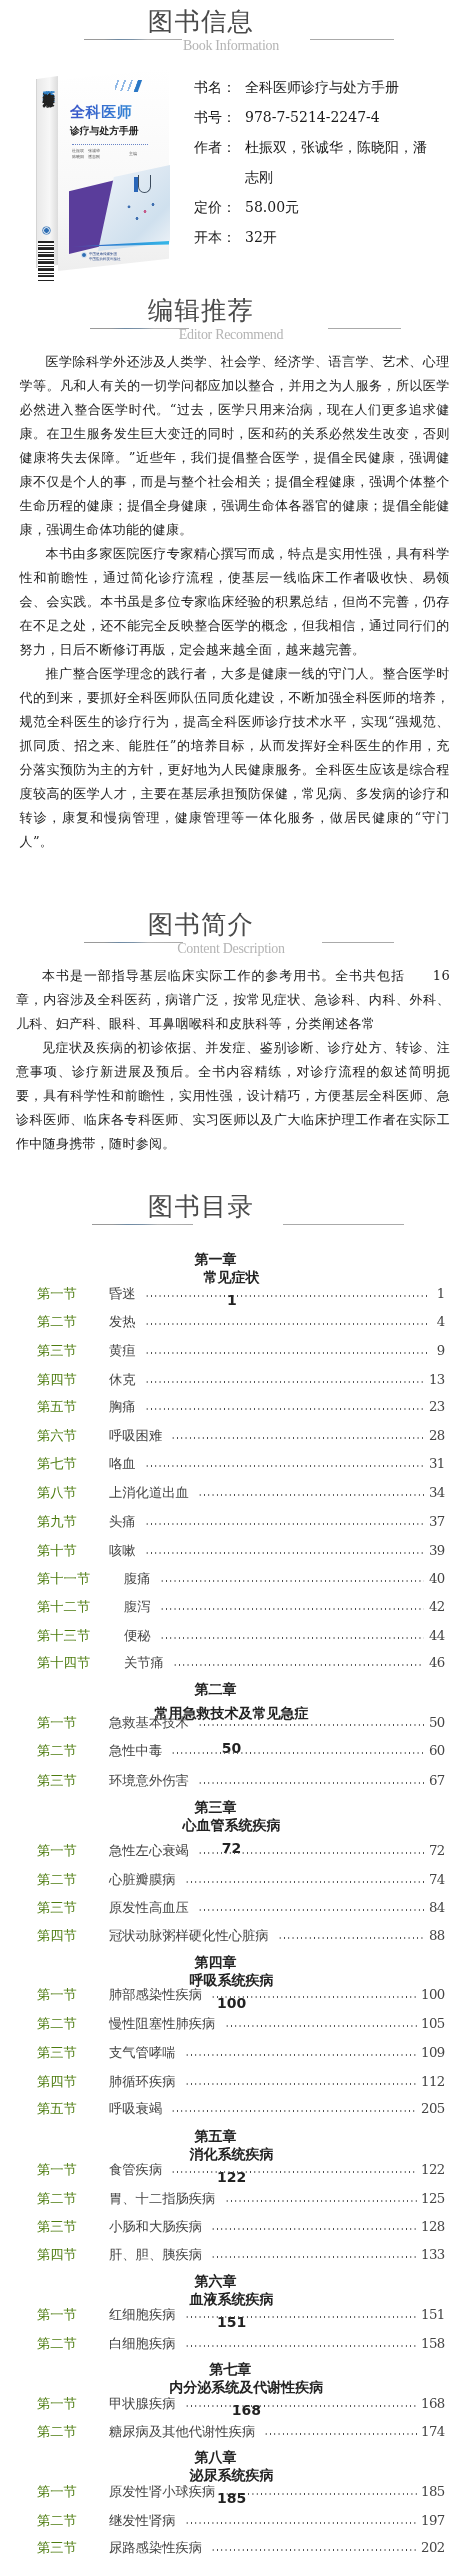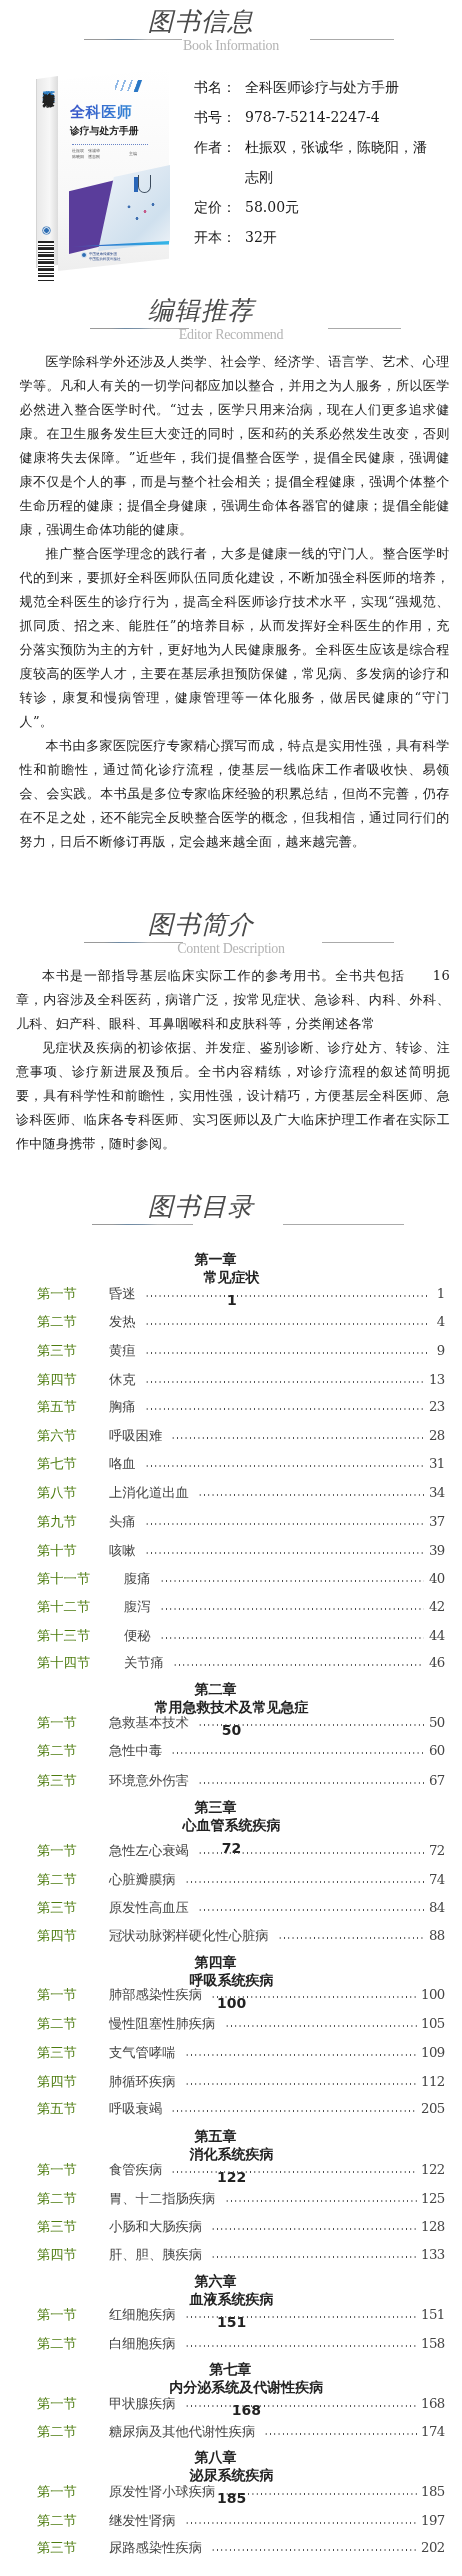--- a/index.html
+++ b/index.html
@@ -12,21 +12,21 @@
     font-family: "DejaVu Serif", "Liberation Serif", serif;
     color: #222;
   }
 
   
   .sec-head { position: absolute; left: 0; width: 462px; height: 52px; }
   .sec-head .zh {
     position: absolute; left: 0; width: 402px; top: 0;
     text-align: center;
     font-family: "DejaVu Sans", "Liberation Sans", sans-serif;
-    font-size: 25.4px; line-height: 29px; color: #4a4a4a; letter-spacing: 1.2px; font-style: italic;
+    font-size: 25.4px; line-height: 29px; color: #4a4a4a; letter-spacing: 1.2px;
   }
   .sec-head .line {
     position: absolute; height: 1.2px; top: 32px;
     background: linear-gradient(90deg, #9a9a9a 0%, #9a9a9a 20%, #6f8aa3 35%, #7d93a8 50%, #b6b6b6 65%, #a9a9a9 100%);
   }
   .sec-head .line.r { background: #aaaaaa; }
   .sec-head .en {
     position: absolute; left: 0; width: 462px; top: 31px;
     text-align: center;
     font-family: "Liberation Serif", "DejaVu Serif", serif;
@@ -260,22 +260,22 @@
 
 <div class="sec-head" style="top:296px;">
   <div class="zh">编辑推荐</div>
   <div class="line" style="left:90px; width:99px;"></div>
   <div class="line r" style="left:328px; width:73px;"></div>
   <div class="en">Editor Recommend</div>
 </div>
 
 <div class="para-block" style="top:350px;">
   <p>医学除科学外还涉及人类学、社会学、经济学、语言学、艺术、心理学等。凡和人有关的一切学问都应加以整合，并用之为人服务，所以医学必然进入整合医学时代。“过去，医学只用来治病，现在人们更多追求健康。在卫生服务发生巨大变迁的同时，医和药的关系必然发生改变，否则健康将失去保障。”近些年，我们提倡整合医学，提倡全民健康，强调健康不仅是个人的事，而是与整个社会相关；提倡全程健康，强调个体整个生命历程的健康；提倡全身健康，强调生命体各器官的健康；提倡全能健康，强调生命体功能的健康。</p>
+  <p>本书由多家医院医疗专家精心撰写而成，特点是实用性强，具有科学性和前瞻性，通过简化诊疗流程，使基层一线临床工作者吸收快、易领会、会实践。本书虽是多位专家临床经验的积累总结，但尚不完善，仍存在不足之处，还不能完全反映整合医学的概念，但我相信，通过同行们的努力，日后不断修订再版，定会越来越全面，越来越完善。</p>
   <p>推广整合医学理念的践行者，大多是健康一线的守门人。整合医学时代的到来，要抓好全科医师队伍同质化建设，不断加强全科医师的培养，规范全科医生的诊疗行为，提高全科医师诊疗技术水平，实现“强规范、抓同质、招之来、能胜任”的培养目标，从而发挥好全科医生的作用，充分落实预防为主的方针，更好地为人民健康服务。全科医生应该是综合程度较高的医学人才，主要在基层承担预防保健，常见病、多发病的诊疗和转诊，康复和慢病管理，健康管理等一体化服务，做居民健康的“守门人”。</p>
-  <p>本书由多家医院医疗专家精心撰写而成，特点是实用性强，具有科学性和前瞻性，通过简化诊疗流程，使基层一线临床工作者吸收快、易领会、会实践。本书虽是多位专家临床经验的积累总结，但尚不完善，仍存在不足之处，还不能完全反映整合医学的概念，但我相信，通过同行们的努力，日后不断修订再版，定会越来越全面，越来越完善。</p>
 </div>
 
 <div class="sec-head" style="top:910px;">
   <div class="zh">图书简介</div>
   <div class="line" style="left:84px; width:99px;"></div>
   <div class="line r" style="left:322px; width:72px;"></div>
   <div class="en">Content Description</div>
 </div>
 
 <div class="para-block" style="top:964px; left:16px; width:434px;">
@@ -373,21 +373,21 @@
       <span class="ttl">便秘</span>
       <span class="leader"></span>
       <span class="pg">44</span>
     </div>
     <div class="toc-row section wide" style="top: 1652px;">
       <span class="num" style="width: 87px;">第十四节</span>
       <span class="ttl">关节痛</span>
       <span class="leader"></span>
       <span class="pg">46</span>
     </div>
-    <div class="toc-row chapter" style="top: 1681px;">
+    <div class="toc-row chapter" style="top: 1681px; gap: 6px;">
       <span class="num">第二章</span>
       <span class="ttl">常用急救技术及常见急症</span>
       <span class="leader"></span>
       <span class="pg">50</span>
     </div>
     <div class="toc-row section" style="top: 1712px;">
       <span class="num">第一节</span>
       <span class="ttl">急救基本技术</span>
       <span class="leader"></span>
       <span class="pg">50</span>

